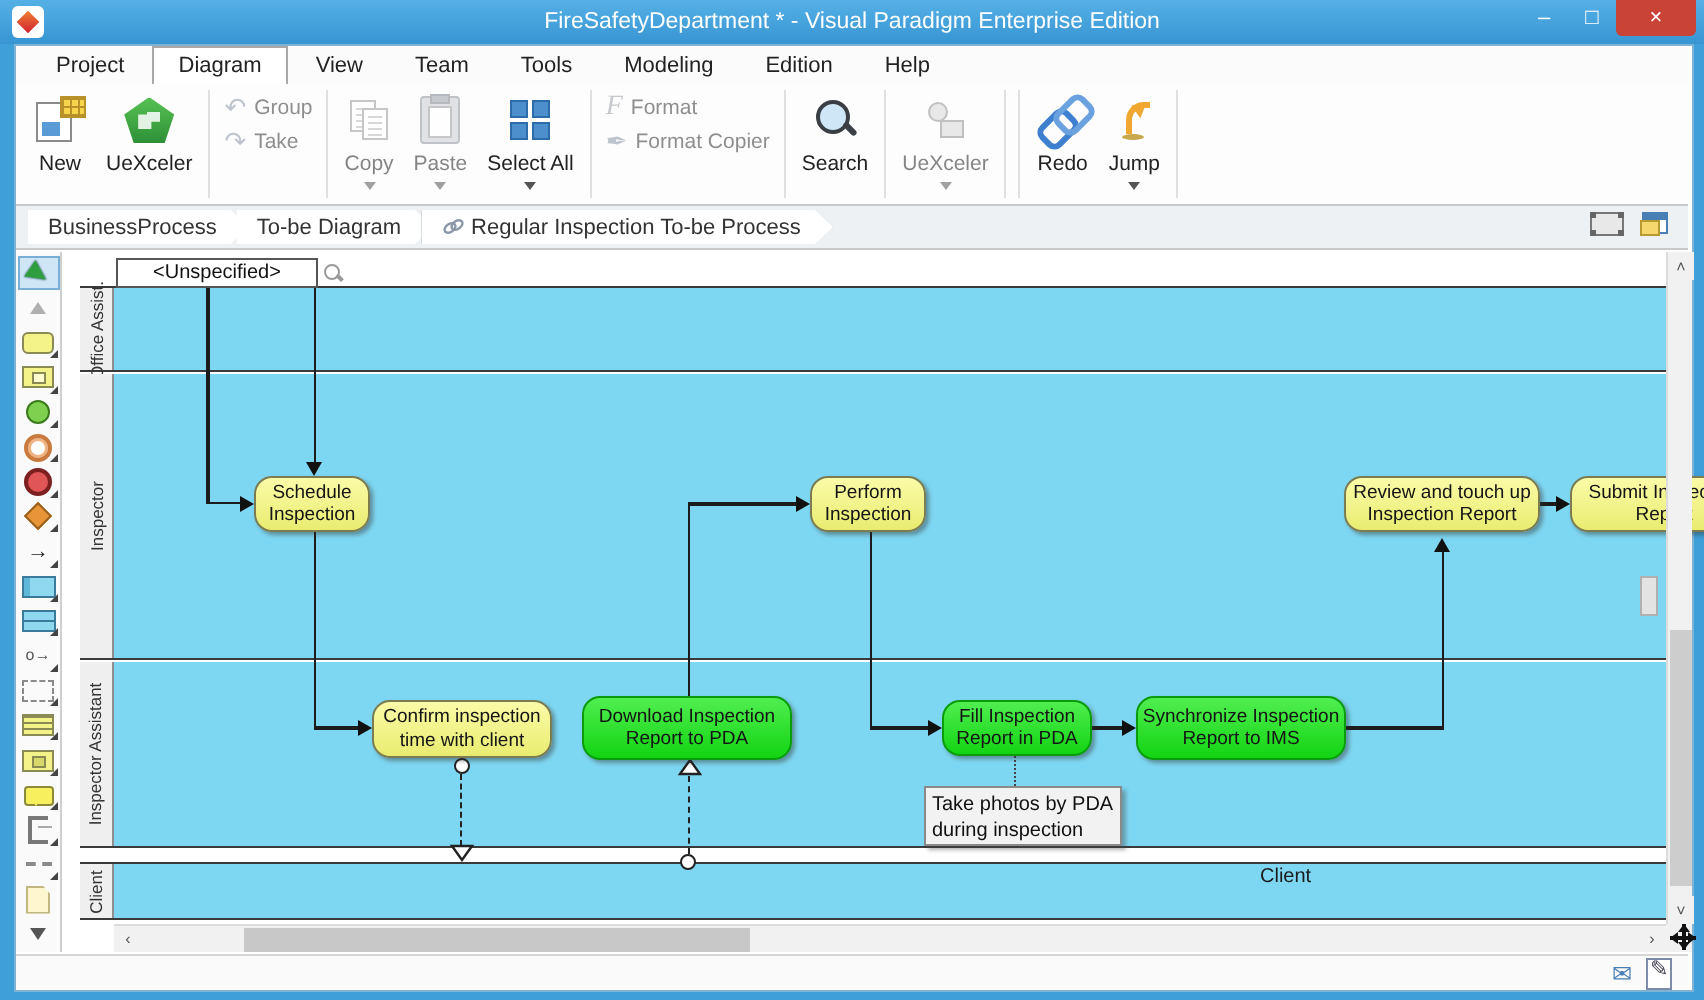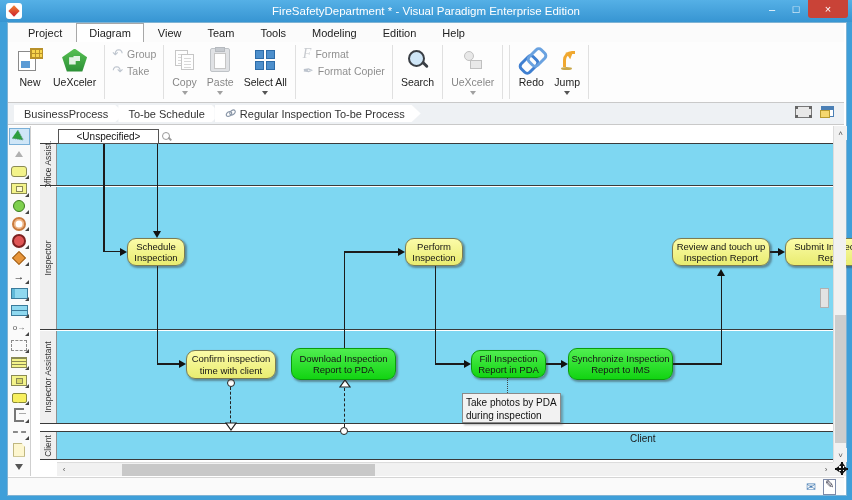--- a/index.html
+++ b/index.html
@@ -333,21 +333,21 @@
     <div class="dd"></div>
   </div>
   <div class="vsep"></div>
 </div>
 
 <div class="breadbar">
   <div class="crumb">
       <span>BusinessProcess</span>
     </div>
   <div class="crumb">
-      <span>To-be Schedule</span>
+      <span>To-be Diagram</span>
     </div>
   <div class="crumb">
     <svg width="11" height="9">
         <ellipse cx="4" cy="5" rx="3" ry="2" fill="none" stroke="#8a97a8" stroke-width="1.2" transform="rotate(-35 4 5)"></ellipse>
         <ellipse cx="7.5" cy="3.5" rx="3" ry="2" fill="none" stroke="#8a97a8" stroke-width="1.2" transform="rotate(-35 7.5 3.5)"></ellipse>
       </svg>
     <span>Regular Inspection To-be Process</span>
   </div>
   <div class="bread-icons">
     <div class="ic-fit">

